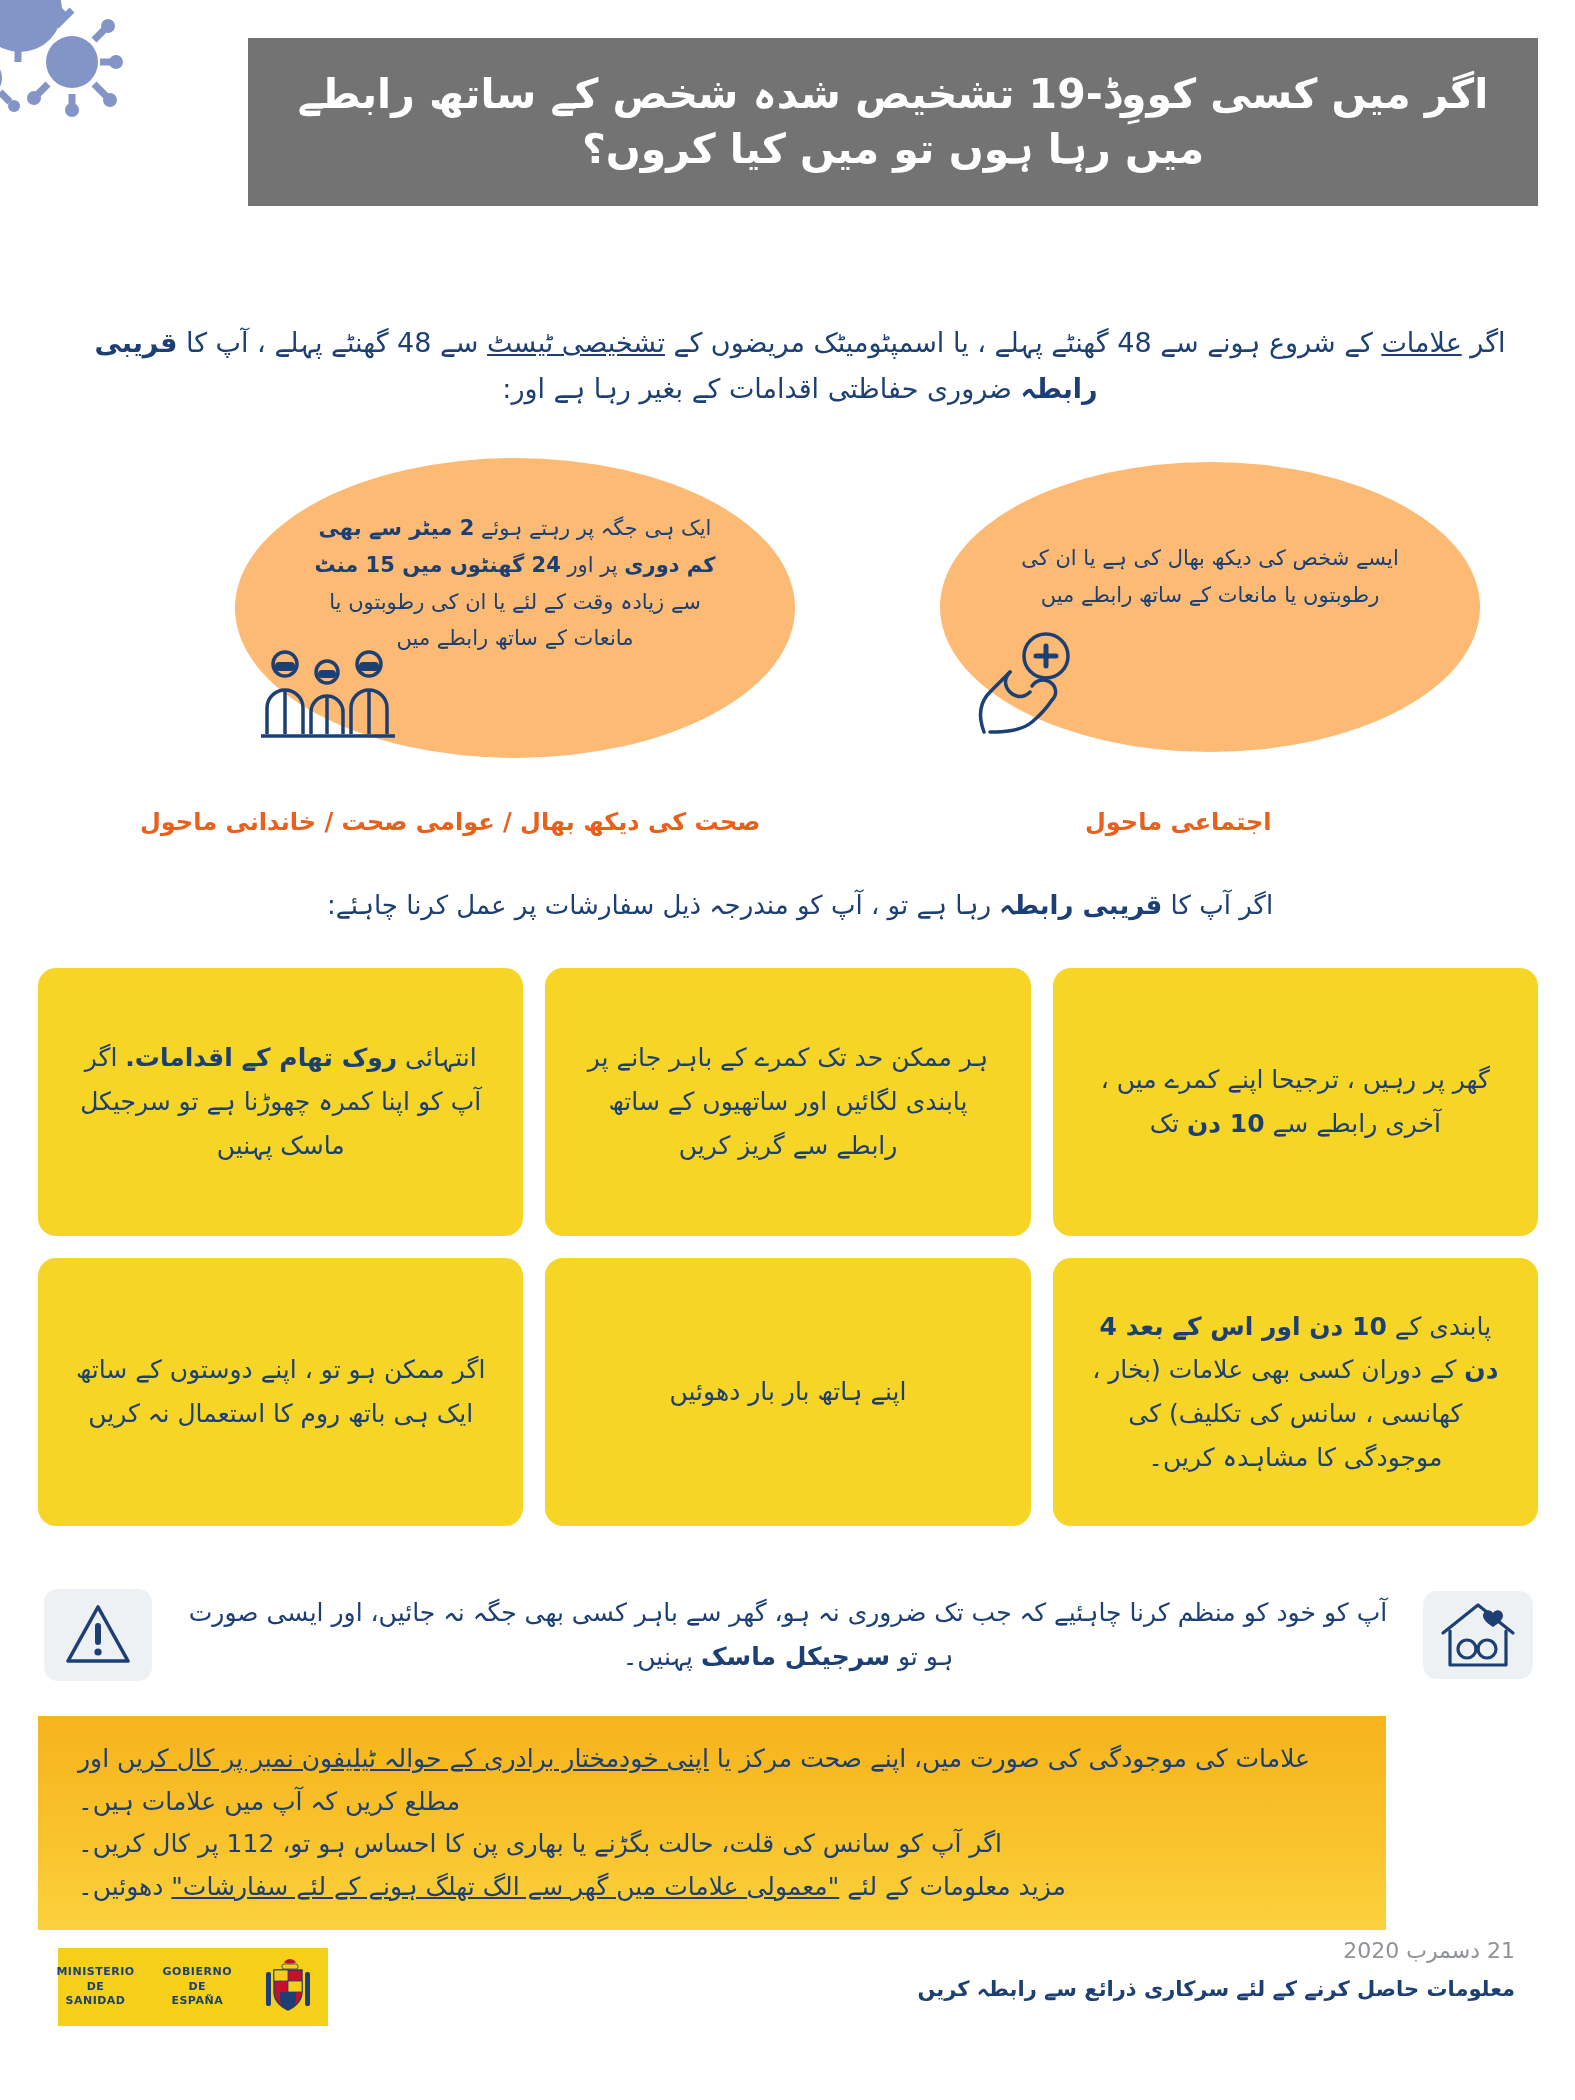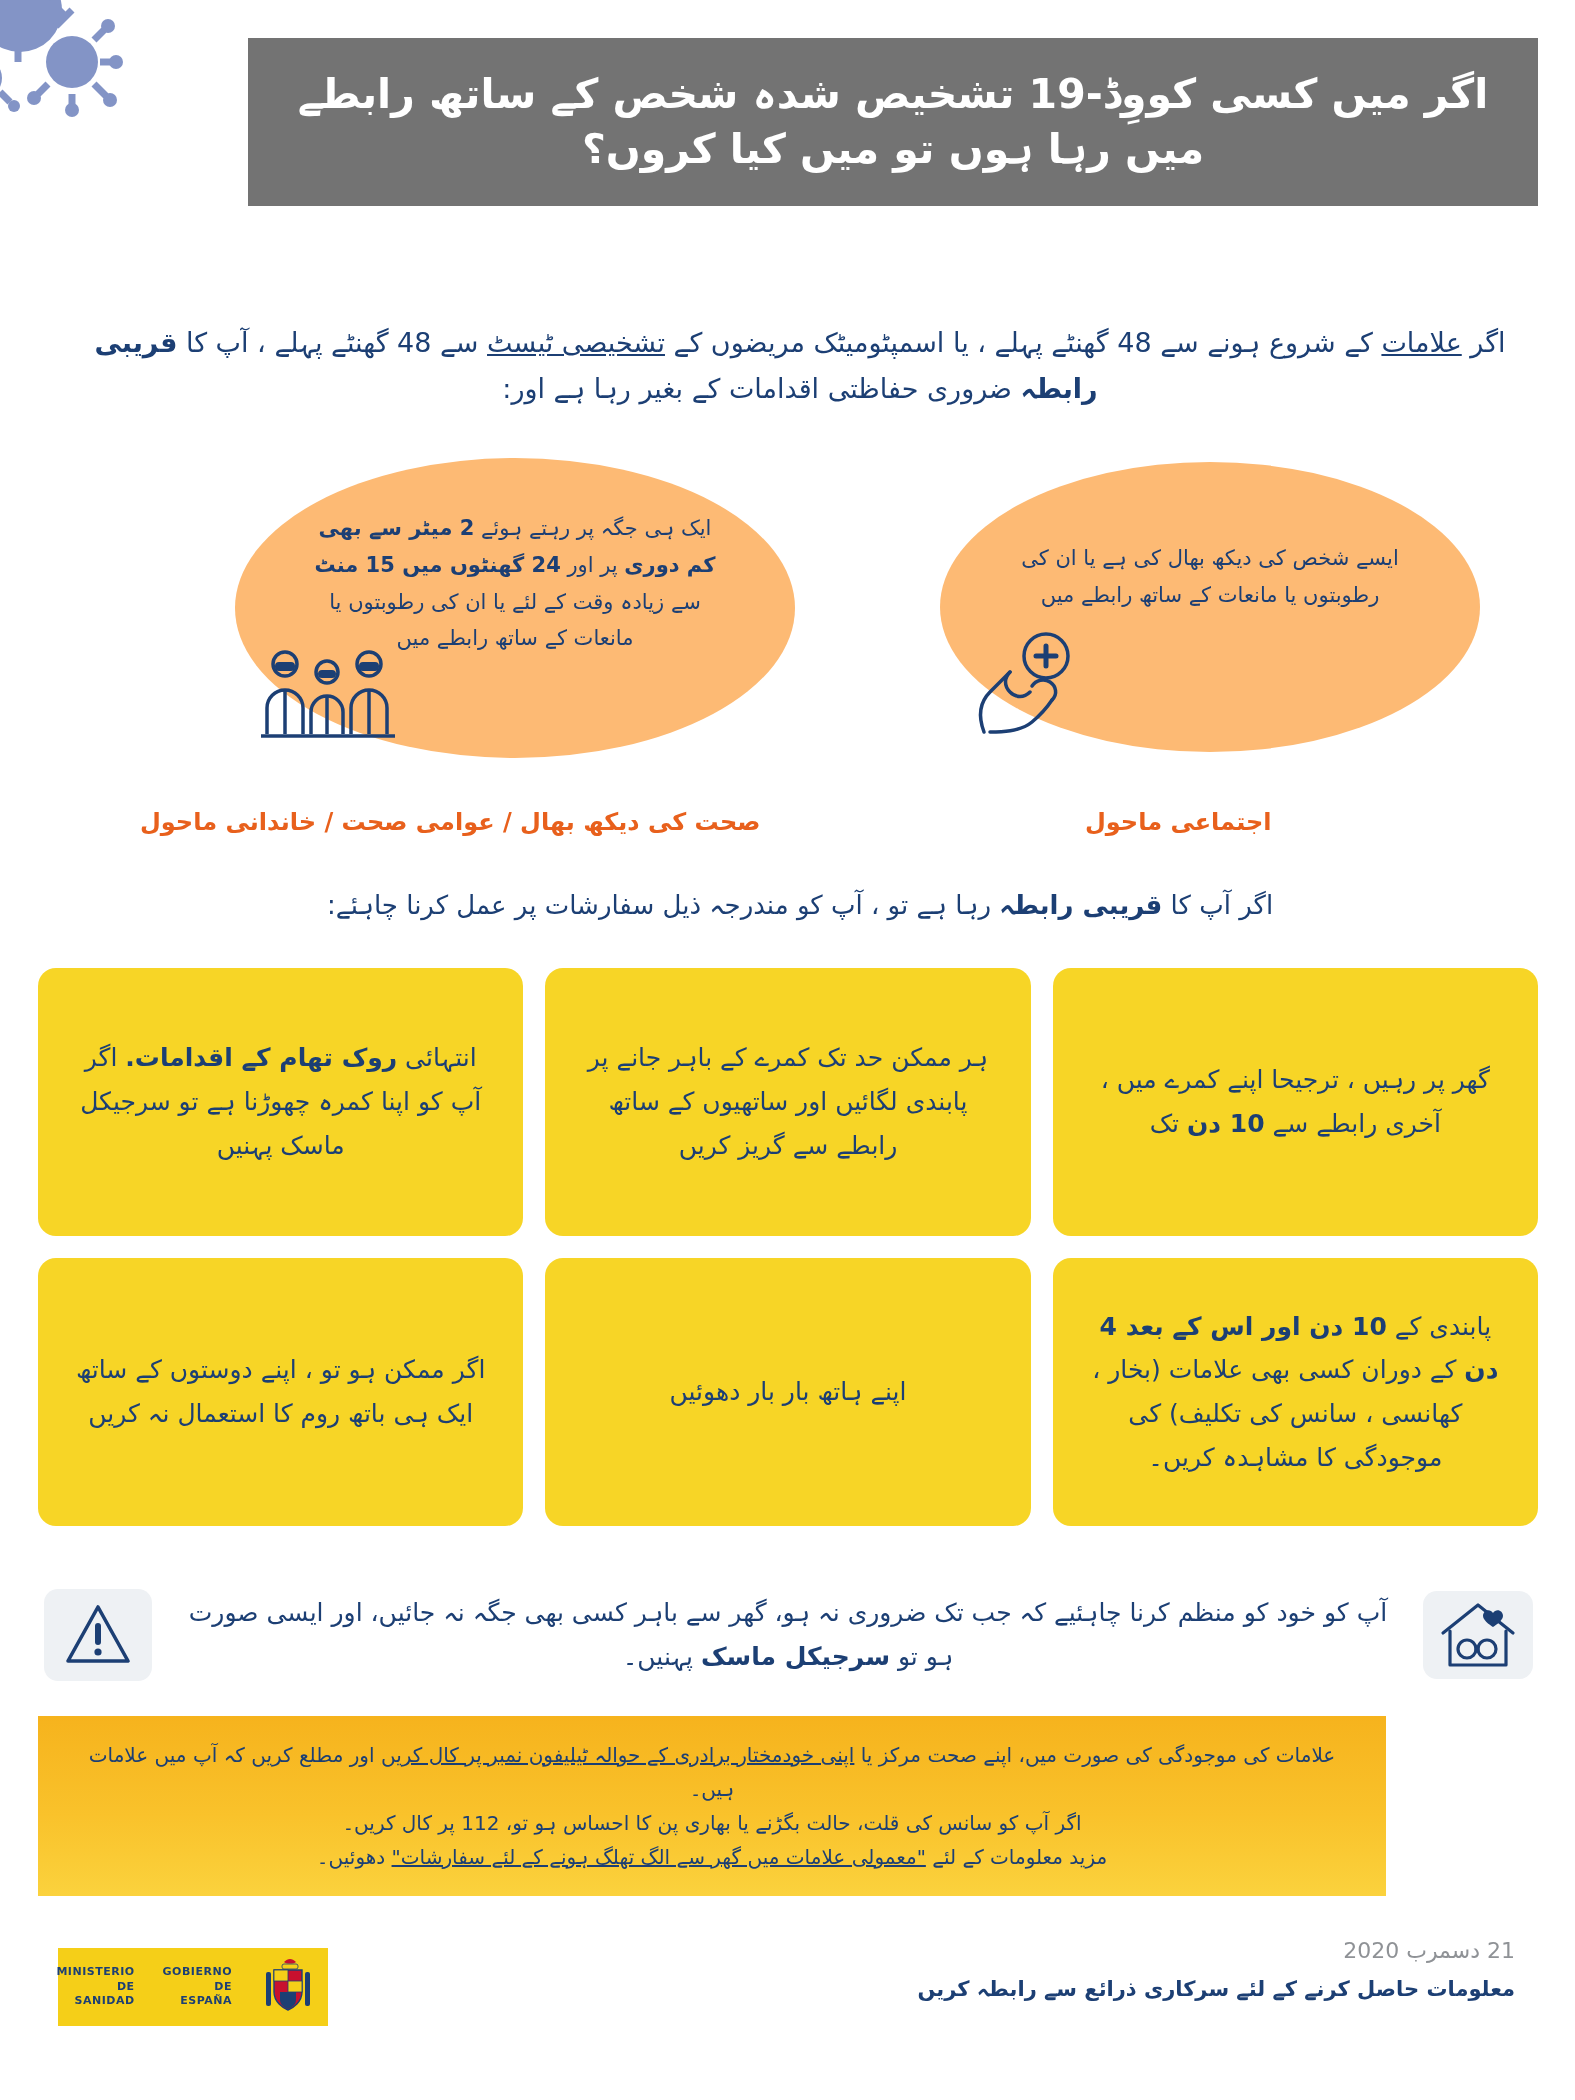--- a/index.html
+++ b/index.html
@@ -205,23 +205,23 @@
   .orange-box {
     position: absolute;
     top: 1716px;
     left: 38px;
     width: 1348px;
     min-height: 168px;
     background: linear-gradient(180deg, #f6b31d 0%, #f9c22b 55%, #fbd23d 100%);
     box-sizing: border-box;
     padding: 22px 40px;
     color: #1c3f74;
-    font-size: 20px;
+    font-size: 25px;
     line-height: 1.7;
-    text-align: center;
+    text-align: left;
     direction: rtl;
   }
 
   
   .footer {
     position: absolute;
     bottom: 42px;
     left: 0;
     width: 1575px;
     height: 120px;
@@ -249,21 +249,21 @@
     background: #1c3f74;
     margin: 0 14px;
   }
   .gov-text {
     color: #1c3f74;
     font-size: 11px;
     line-height: 1.35;
     font-weight: bold;
     letter-spacing: 0.5px;
     direction: ltr;
-    text-align: right;
+    text-align: center;
   }
   .footer-right {
     position: absolute;
     right: 60px;
     top: 0;
     text-align: right;
     direction: rtl;
     color: #1c3f74;
   }
   .footer-date {

